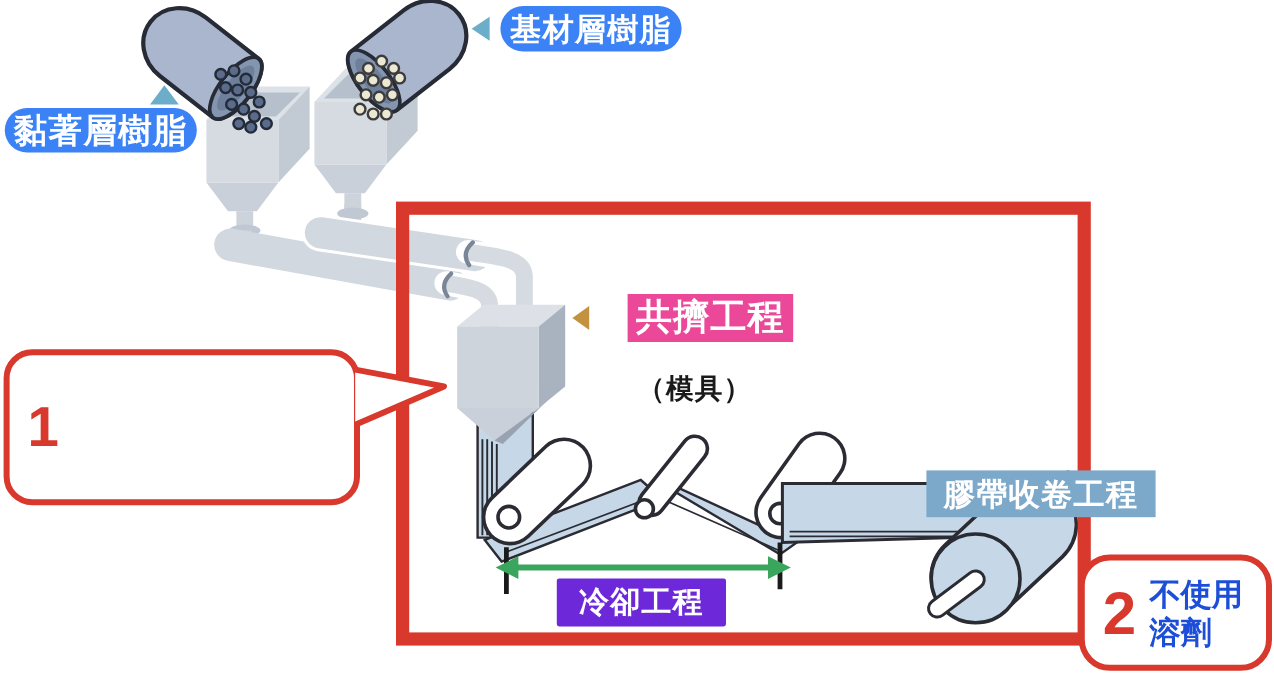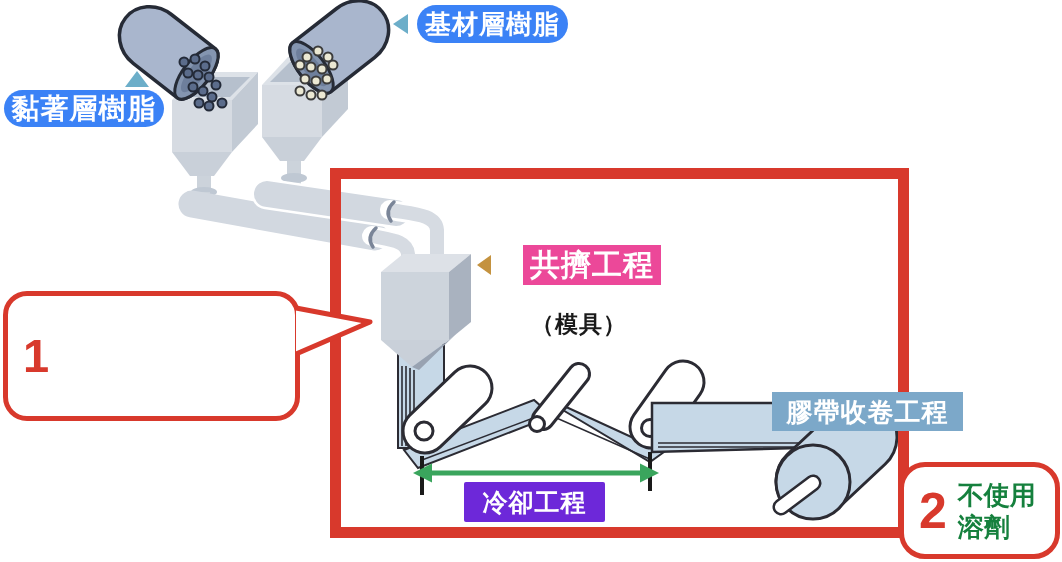--- a/index.html
+++ b/index.html
@@ -30,21 +30,21 @@
   }
   .bubble-num{position:absolute;left:15px;top:36px;font-size:47px;font-weight:700;color:#d8392c;line-height:1;}
   .bubble-text{position:absolute;left:53px;top:10px;font-size:26px;font-weight:700;color:#1a1a1a;line-height:31px;letter-spacing:0.5px;white-space:nowrap;}
   .tail-svg{position:absolute;left:288px;top:298px;z-index:3;}
   .callout2{
     position:absolute;left:899px;top:462px;width:161px;height:97px;background:#fff;
     border:5px solid #d8392c;border-radius:26px;z-index:3;
     display:flex;align-items:center;padding-left:15px;
   }
   .callout2-num{font-size:50px;font-weight:700;color:#d8392c;line-height:1;margin-right:11px;}
-  .callout2-text{font-size:26px;font-weight:700;color:#15803d;line-height:32px;white-space:nowrap;}
+  .callout2-text{font-size:26px;font-weight:700;color:#1d4ed8;line-height:32px;white-space:nowrap;}
   .lbl-base{left:417px;top:5px;width:151px;height:38px;font-size:26px;}
   .lbl-adh{left:4px;top:90px;width:160px;height:37px;font-size:28px;}
   .lbl-coex{left:497px;top:245px;width:138px;height:40px;background:#ec4899;font-size:30px;margin-left:26px;}
   .lbl-wind{left:772px;top:348px;width:191px;height:39px;background:#7ca8c9;font-size:26px;margin-top:44px;}
   .lbl-cool{left:464px;top:482px;width:141px;height:40px;background:#6d28d9;font-size:25px;border-radius:2px;}
   .lbl-clean{left:424px;top:159px;width:118px;height:33px;font-size:27px;}
   .lbl-die{left:531px;top:293px;font-size:23px;letter-spacing:1px;margin-top:16px;}
 </style>
 </head>
 <body>

